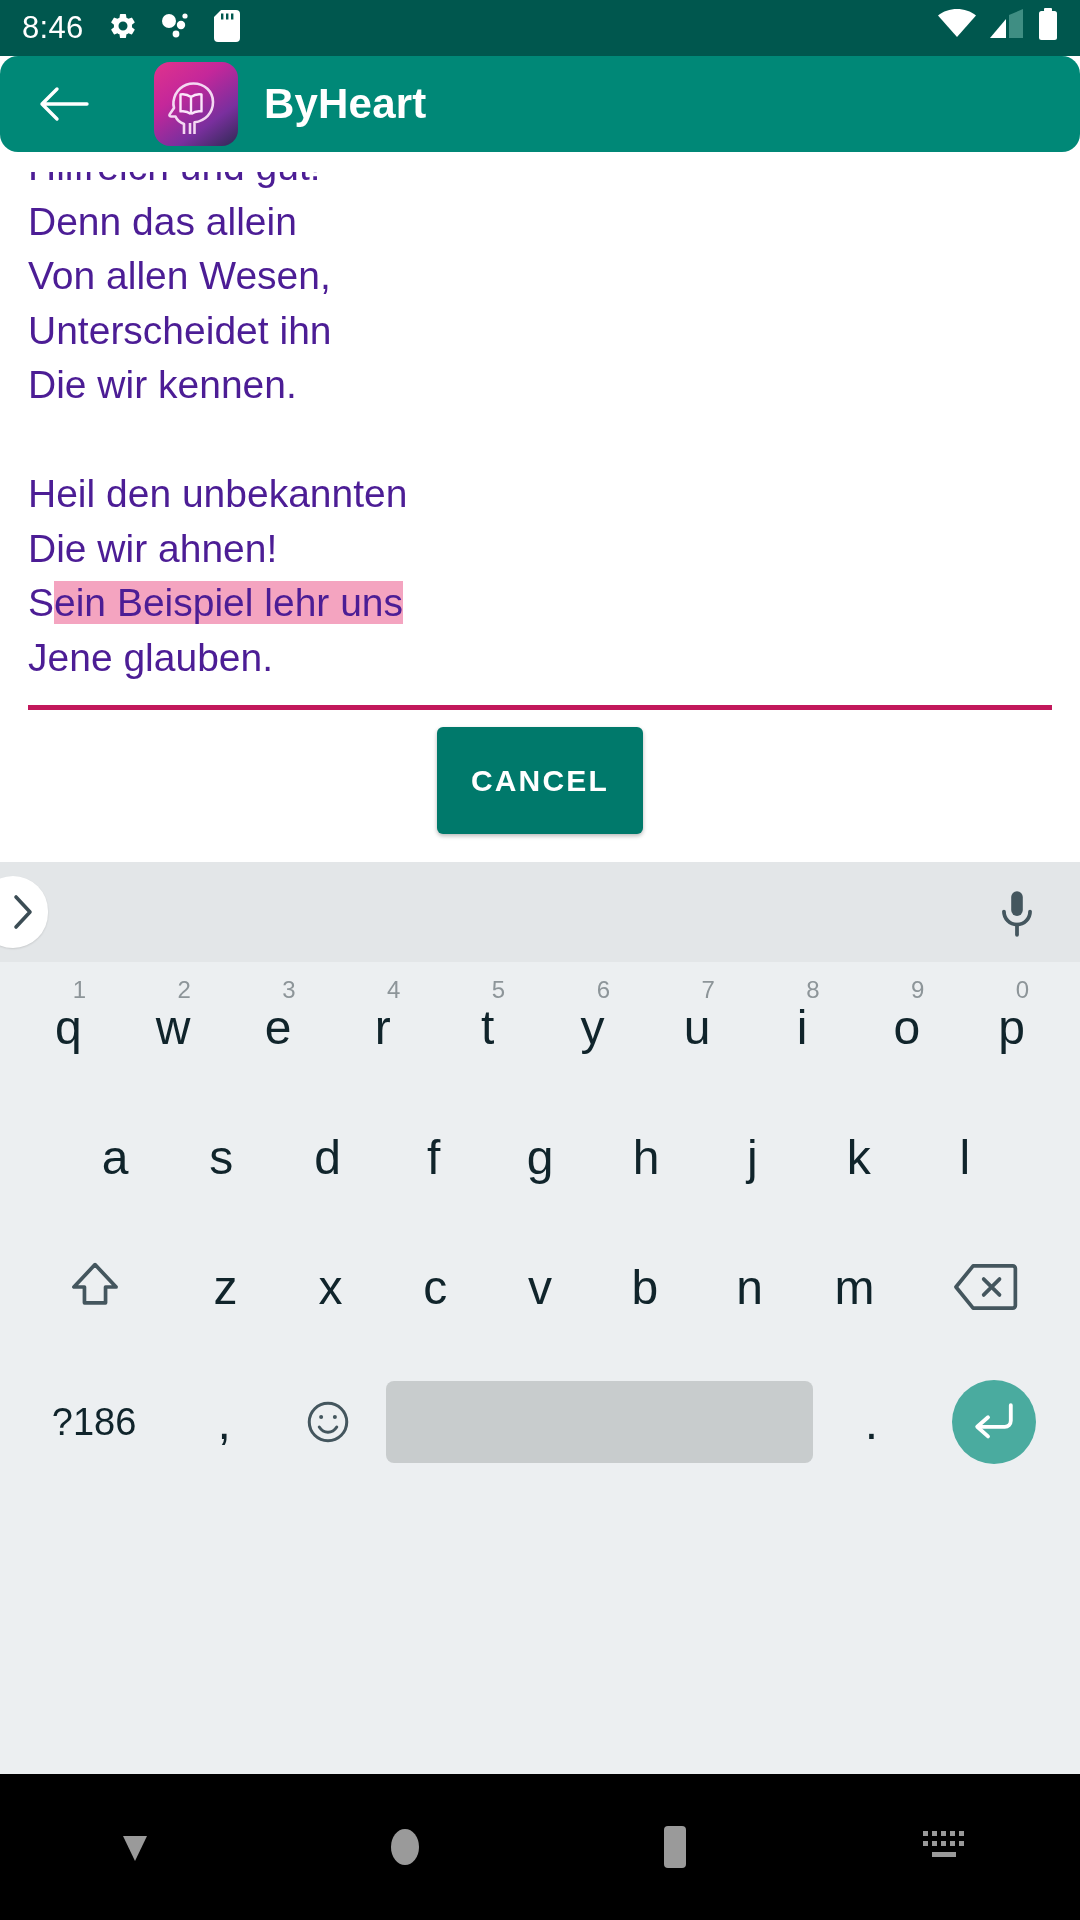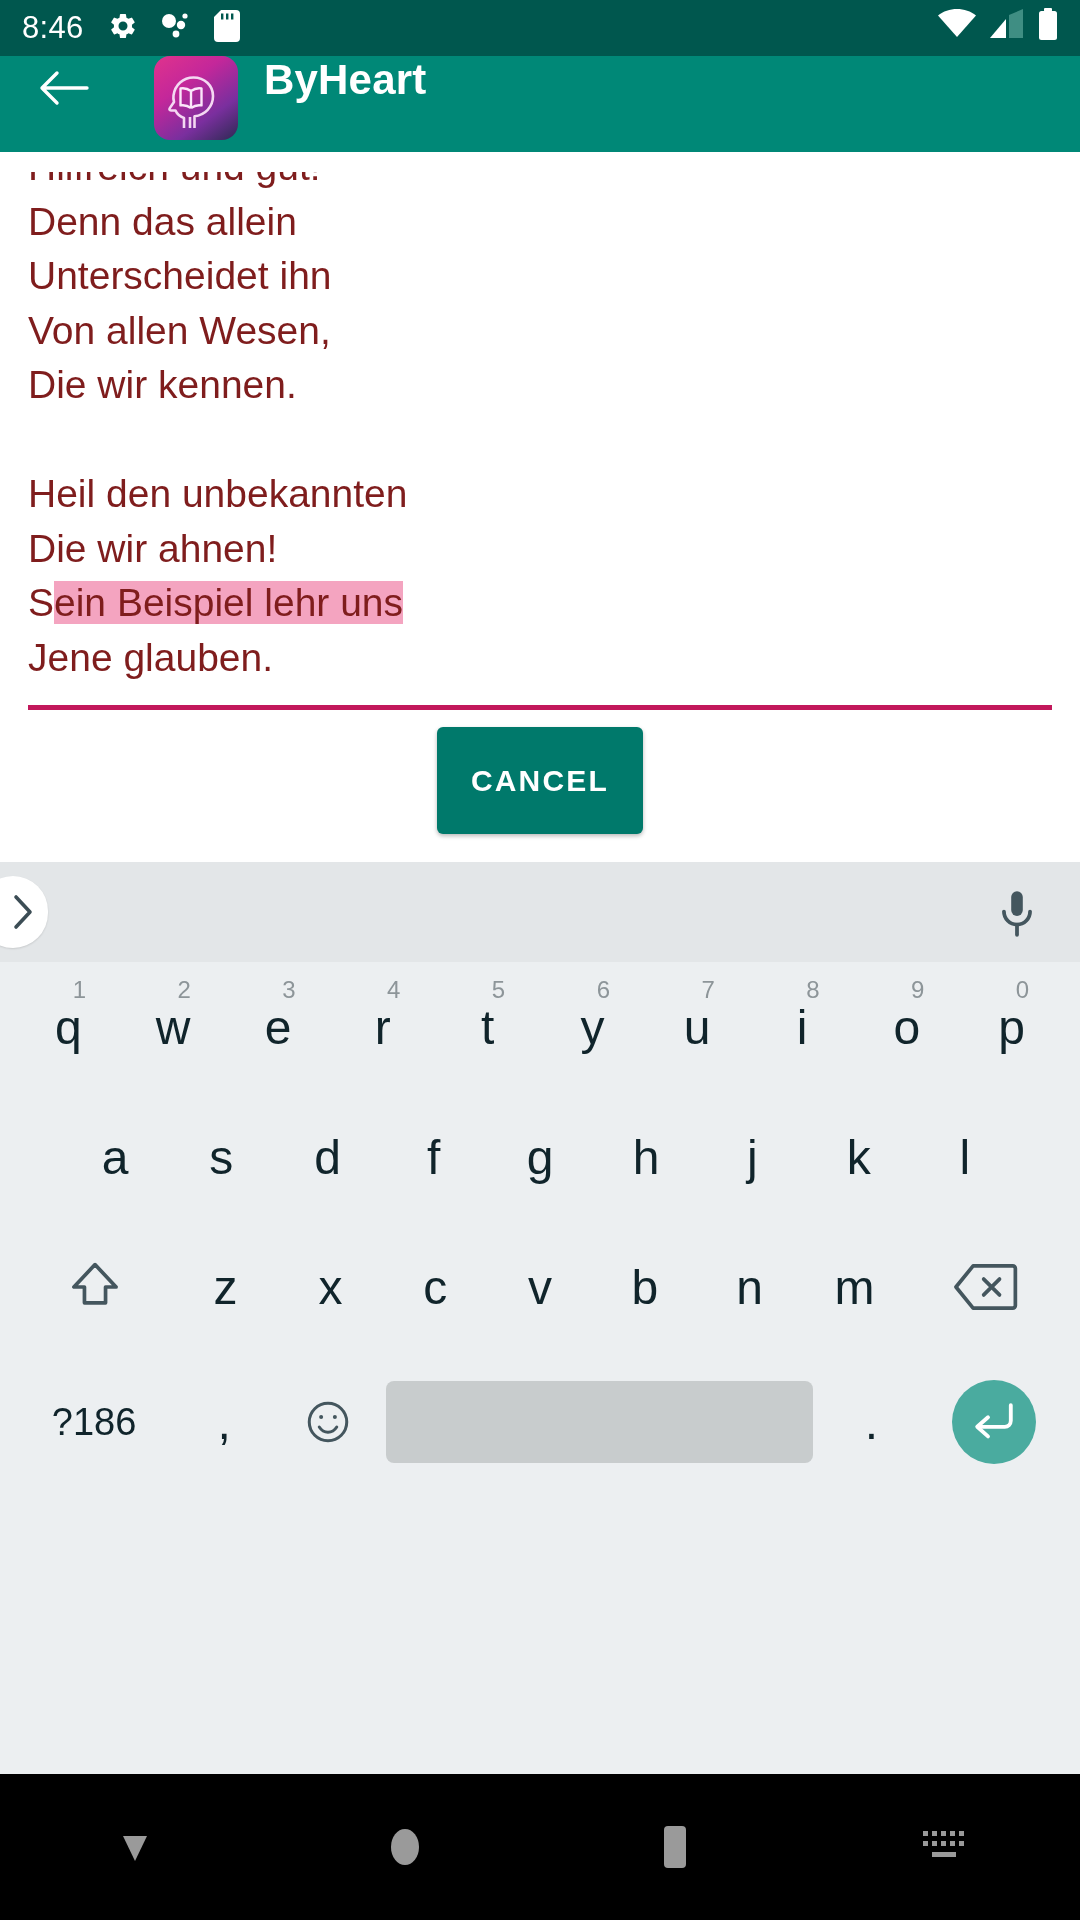--- a/index.html
+++ b/index.html
@@ -16,38 +16,38 @@
     display:flex; align-items:center; padding:0 22px;
     position:relative;
   }
   #status-clock { font-size:31px; letter-spacing:.3px; font-weight:400; }
   .status-left-icons { display:flex; align-items:center; gap:22px; margin-left:24px; }
   .status-right-icons { position:absolute; right:22px; top:0; height:52px; display:flex; align-items:center; gap:14px; }
 
   
   #app-bar {
     height:96px; background:#00897b; background:#008877;
-    display:flex; padding-left:32px; gap:0;
+    display:flex; align-items:center; padding-left:32px; gap:0;border-radius:18px;
   }
   #back-arrow { width:64px; height:64px; display:flex; align-items:center; justify-content:center; cursor:pointer; }
   #app-logo {
     width:84px; height:84px; margin-left:58px; border-radius:16px;
     background:linear-gradient(145deg,#e0338c 0%, #c4279a 35%, #7a2f9e 70%, #2d2a52 100%);
     display:flex; align-items:center; justify-content:center; overflow:hidden;
   }
   #app-title { color:#ffffff; font-size:42px; font-weight:700; margin-left:26px; letter-spacing:.2px; }
 
   
   #editor-area {
     position:absolute; top:172px; left:0; right:0; height:690px;
     background:#ffffff; overflow:hidden;
   }
   #poem-scroll {
     position:absolute; left:28px; right:28px; top:-32px;
-    font-size:39px; line-height:54.5px; color:#7f1d1d;
+    font-size:39px; line-height:54.5px; color:#4c1d95;
     white-space:pre-wrap;
   }
   #poem-scroll .hl { background:#f4a4c0; }
   #editor-underline {
     position:absolute; left:28px; right:28px; bottom:152px; height:5px; background:#c2185b;
   }
   
   #action-row {
     position:absolute; left:0; right:0; bottom:28px;
     display:flex; justify-content:center; gap:163px;
@@ -165,21 +165,21 @@
       </g>
       <g fill="none" stroke="#fbe6fa" stroke-width="2.4" stroke-linejoin="round">
         <path d="M37 35v17M37 35c-3.2-2.4-7-3.2-10.5-2.6v17c3.5-.6 7.3.2 10.5 2.6M37 35c3.2-2.4 7-3.2 10.5-2.6v17c-3.5-.6-7.3.2-10.5 2.6"></path>
       </g>
     </svg>
   </div>
   <div id="app-title">ByHeart</div>
 </div>
 
 <div id="editor-area">
-  <div id="poem-scroll"><div>Hilfreich und gut!</div><div>Denn das allein</div><div>Unterscheidet ihn</div><div>Von allen Wesen,</div><div>Die wir kennen.</div><div>&nbsp;</div><div>Heil den unbekannten</div><div>Die wir ahnen!</div><div>S<span class="hl">ein Beispiel lehr uns</span></div><div>Jene glauben.</div></div>
+  <div id="poem-scroll"><div>Hilfreich und gut!</div><div>Denn das allein</div><div>Von allen Wesen,</div><div>Unterscheidet ihn</div><div>Die wir kennen.</div><div>&nbsp;</div><div>Heil den unbekannten</div><div>Die wir ahnen!</div><div>S<span class="hl">ein Beispiel lehr uns</span></div><div>Jene glauben.</div></div>
   <div id="editor-underline"></div>
   <div id="action-row">
     <button class="mbtn">CANCEL</button>
   </div>
 </div>
 
 <div id="keyboard">
   <div id="suggestion-bar">
     <div id="expand-pill">
       <svg width="26" height="38" viewBox="0 0 26 38" fill="none" stroke="#3c4d55" stroke-width="3.6" stroke-linecap="round" stroke-linejoin="round">

